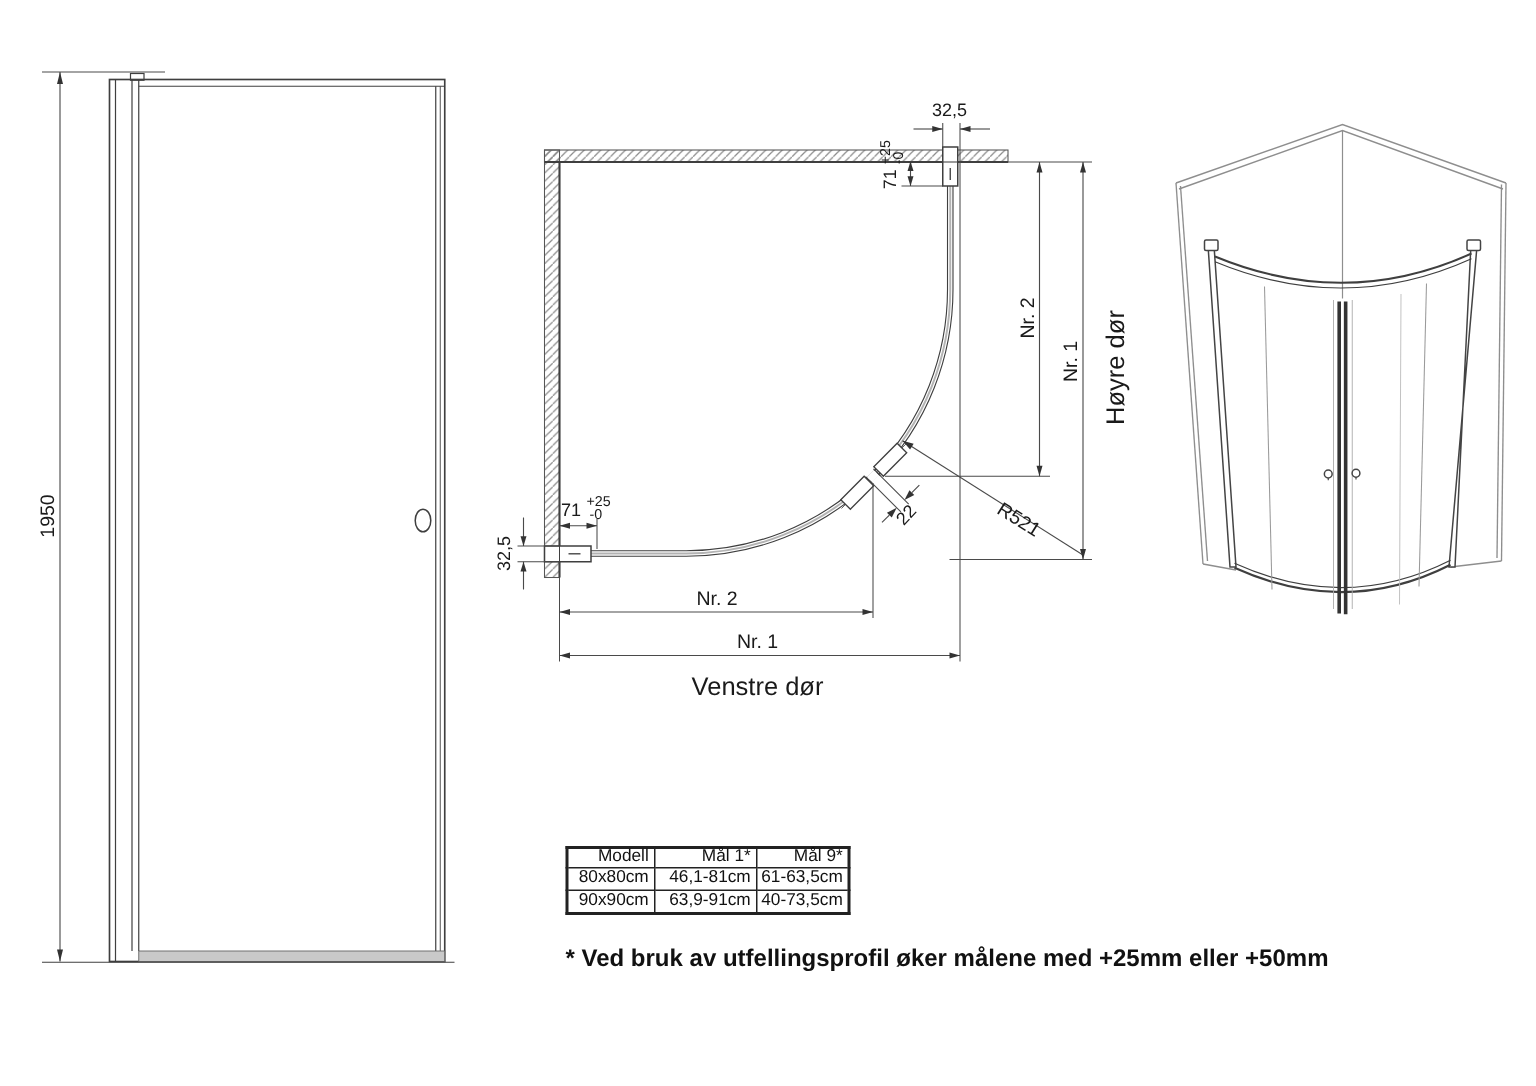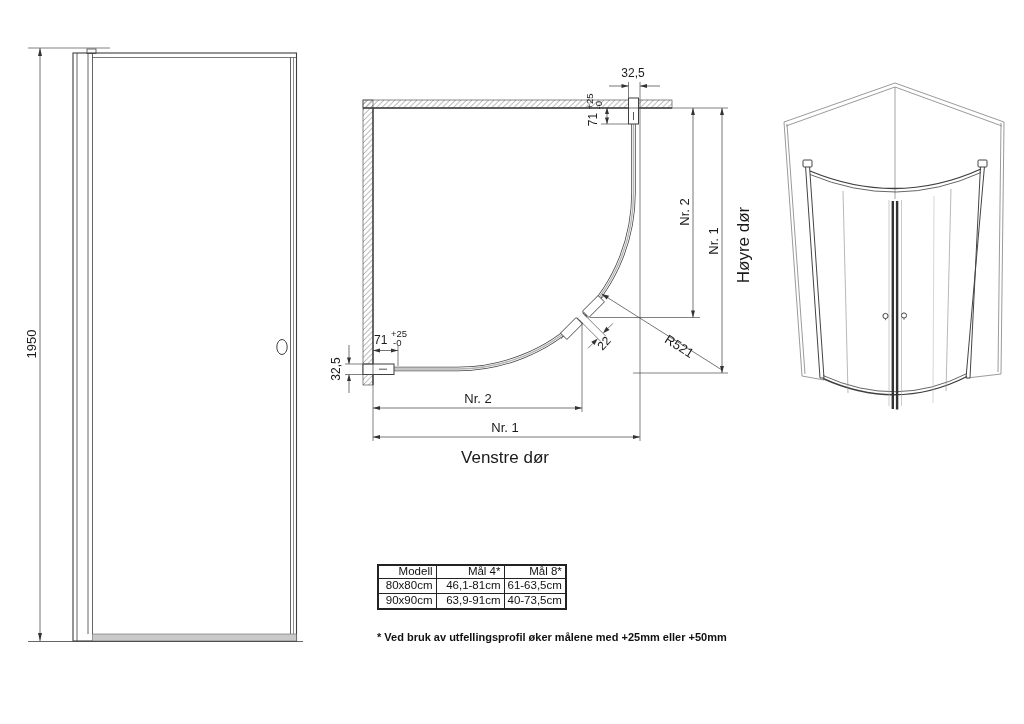--- a/index.html
+++ b/index.html
@@ -7,21 +7,21 @@
           font-family:"Liberation Sans",sans-serif;color:#1a1a1a;padding-left:32px;}
   svg text{font-family:"Liberation Sans",sans-serif;fill:#1a1a1a;}
   .f12{font-size:12px;} .f95{font-size:9.5px;} .f13{font-size:13px;} .f17{font-size:17px;}
   .spec-table{position:absolute;left:377px;top:564px;border-collapse:collapse;
               font-size:11.5px;line-height:1;color:#111;}
   .spec-table th,.spec-table td{border:1px solid #222;padding:0 3px;font-weight:400;
               text-align:right;height:14px;white-space:nowrap;}
   .spec-table thead th{height:12px;}
   .spec-table .c3{text-align:right;}
   .spec-table{border:2px solid #222;}
-  .footnote{position:absolute;left:377px;top:631px;font-size:11px;font-weight:600;
+  .footnote{position:absolute;left:377px;top:631px;font-size:16px;font-weight:600;
             color:#111;white-space:nowrap;}
 </style>
 </head>
 <body>
 
 <div class="canvas">
 
 <svg width="1024" height="724" viewBox="0 0 1024 724" style="position:absolute;left:0;top:0;">
   <defs>
     <pattern id="hatch" patternUnits="userSpaceOnUse" width="5.5" height="5.5">
@@ -214,22 +214,22 @@
 
   <table class="spec-table">
     <colgroup>
         <col style="width:58px">
         <col style="width:68px">
         <col style="width:56px">
       </colgroup>
     <thead>
       <tr>
         <th>Modell</th>
-        <th>Mål 4*</th>
-        <th>Mål 8*</th>
+        <th>Mål 1*</th>
+        <th>Mål 9*</th>
       </tr>
     </thead>
     <tbody>
       <tr>
         <td>80x80cm</td>
         <td>46,1-81cm</td>
         <td class="c3">61-63,5cm</td>
       </tr>
       <tr>
         <td>90x90cm</td>

